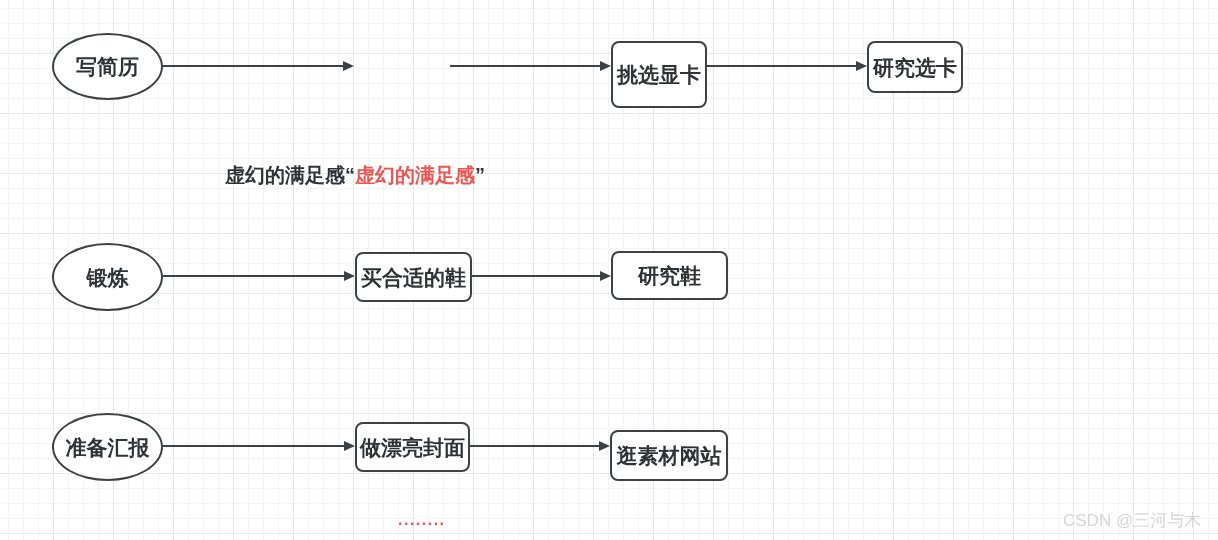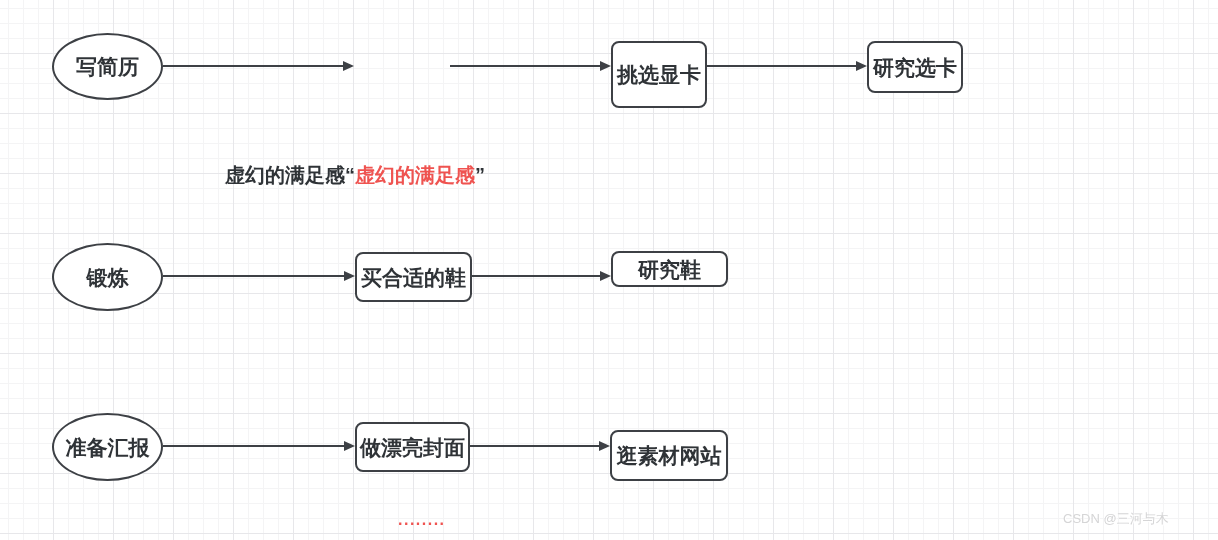--- a/index.html
+++ b/index.html
@@ -60,21 +60,21 @@
   .dots {
     position: absolute;
     font-weight: bold;
     font-size: 16px;
     letter-spacing: 1.5px;
     color: #ef5350;
     line-height: 1;
   }
   .watermark {
     position: absolute;
-    font-size: 13px;
+    font-size: 17px;
     color: #d5d5d6;
     text-shadow: 1px 1px 0 #ffffff;
     white-space: nowrap;
     line-height: 1;
   }
 </style>
 </head>
 <body>
 
 <div class="canvas">
@@ -97,21 +97,21 @@
   </div>
 
   <div class="node ellipse" style="left:52px; top:243px; width:111px; height:68px;">
     <span>锻炼</span>
   </div>
   <div class="arrow" style="left:163px; top:275px; width:181px;"></div>
   <div class="node rect" style="left:355px; top:252px; width:117px; height:50px;align-items:center;">
     <span>买合适的鞋</span>
   </div>
   <div class="arrow" style="left:472px; top:275px; width:128px;"></div>
-  <div class="node rect" style="left:611px; top:251px; width:117px; height:36px;">
+  <div class="node rect" style="left:611px; top:251px; width:117px; height:49px;">
     <span>研究鞋</span>
   </div>
 
 
   <div class="node ellipse" style="left:52px; top:413px; width:111px; height:68px;">
     <span>准备汇报</span>
   </div>
   <div class="arrow" style="left:163px; top:445px; width:181px;"></div>
   <div class="node rect" style="left:355px; top:422px; width:115px; height:50px;">
     <span>做漂亮封面</span>

